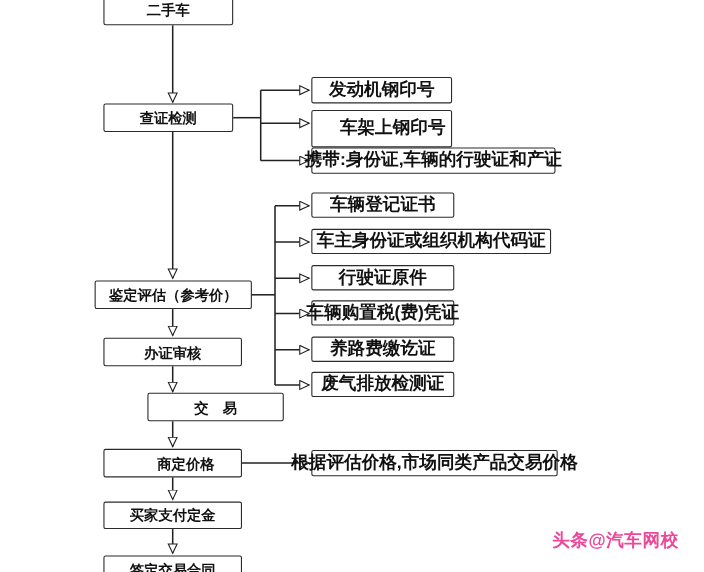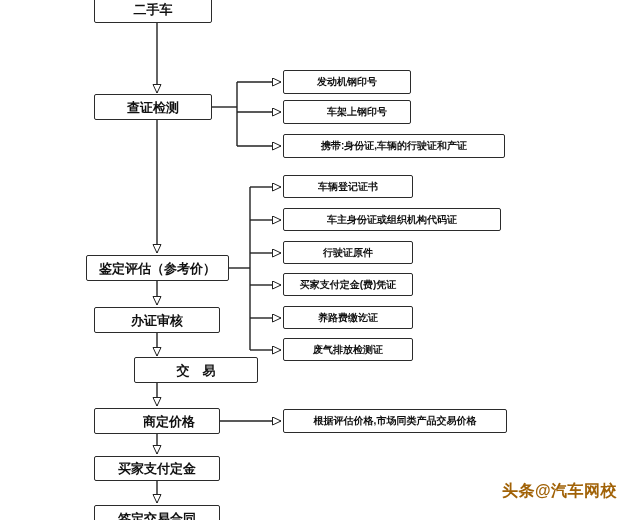--- a/index.html
+++ b/index.html
@@ -28,28 +28,28 @@
     background: #ffffff;
     color: #111111;
     font-weight: bold;
     display: flex;
     align-items: center;
     justify-content: center;
     white-space: nowrap;
     font-size: 13px;
     line-height: 1;
   }
-  .box.branch { font-size: 10px; }
+  .box.branch { font-size: 16px; }
   .watermark {
     position: absolute;
     left: 502px;
     top: 481px;
     font-size: 16px;
     font-weight: 900;
-    color: #a16207;
+    color: #ec4899;
     letter-spacing: 0.5px;
   }
 </style>
 </head>
 <body>
 
 <div class="stage">
 
   <svg class="connectors" viewBox="0 0 640 520" xmlns="http://www.w3.org/2000/svg">
     <defs>
@@ -95,27 +95,27 @@
   <div class="box" style="left:94px;  top:-5px;  width:118px; height:28px;">二手车</div>
   <div class="box" style="left:94px;  top:94px;  width:118px; height:26px;">查证检测</div>
   <div class="box" style="left:86px;  top:255px; width:143px; height:26px;">鉴定评估（参考价）</div>
   <div class="box" style="left:94px;  top:307px; width:126px; height:26px;">办证审核</div>
   <div class="box" style="left:94px;  top:357px; width:124px; height:26px;margin-left:40px;">交　易</div>
   <div class="box" style="left:94px;  top:408px; width:126px; height:26px;padding-left:24px;">商定价格</div>
   <div class="box" style="left:94px;  top:456px; width:126px; height:25px;">买家支付定金</div>
   <div class="box" style="left:94px;  top:505px; width:126px; height:26px;">签定交易合同</div>
 
   <div class="box branch" style="left:283px; top:70px;  width:128px; height:24px;">发动机钢印号</div>
-  <div class="box branch" style="left:283px; top:100px; width:128px; height:24px;padding-left:20px;">车架上钢印号</div>
+  <div class="box branch" style="left:283px; top:100px; width:128px; height:34px;padding-left:20px;">车架上钢印号</div>
   <div class="box branch" style="left:283px; top:134px; width:222px; height:24px;">携带:身份证,车辆的行驶证和产证</div>
 
   <div class="box branch" style="left:283px; top:175px; width:130px; height:23px;">车辆登记证书</div>
   <div class="box branch" style="left:283px; top:208px; width:218px; height:23px;">车主身份证或组织机构代码证</div>
   <div class="box branch" style="left:283px; top:241px; width:130px; height:23px;">行驶证原件</div>
-  <div class="box branch" style="left:283px; top:273px; width:130px; height:23px;">买家支付定金(费)凭证</div>
+  <div class="box branch" style="left:283px; top:273px; width:130px; height:23px;">车辆购置税(费)凭证</div>
   <div class="box branch" style="left:283px; top:306px; width:130px; height:23px;">养路费缴讫证</div>
   <div class="box branch" style="left:283px; top:338px; width:130px; height:23px;">废气排放检测证</div>
 
   <div class="box branch" style="left:283px; top:409px; width:224px; height:24px;text-align:center;">根据评估价格,市场同类产品交易价格</div>
 
   <div class="watermark">头条@汽车网校</div>
 
 </div>
 
 </body></html>

